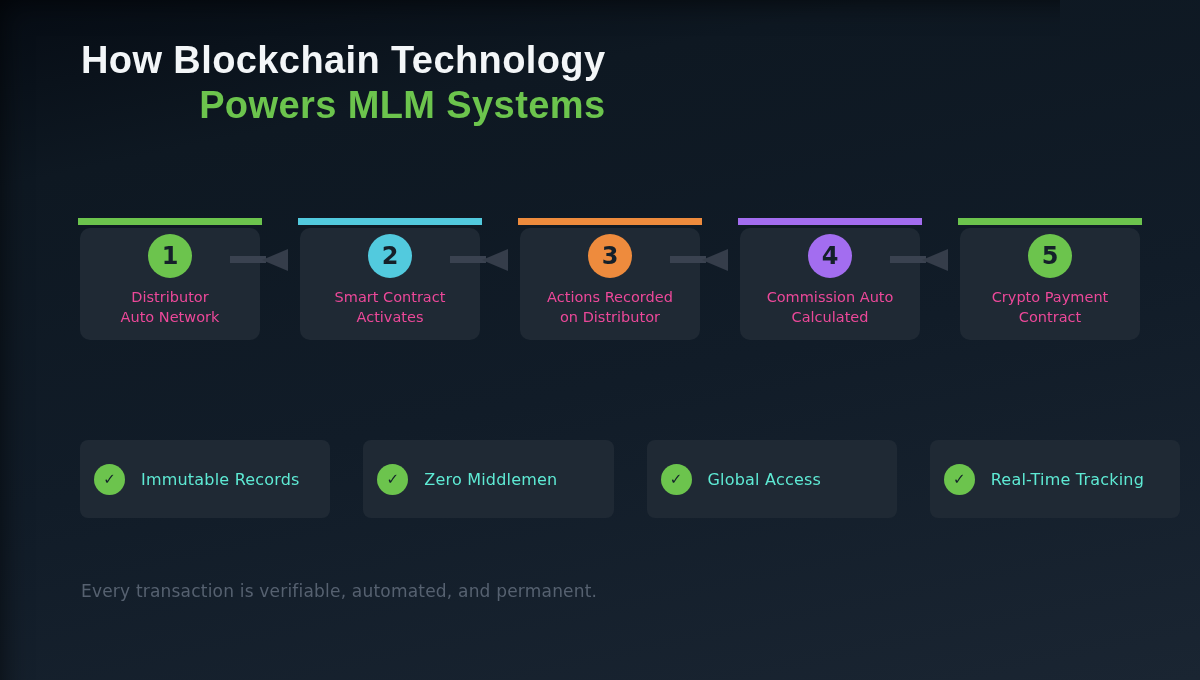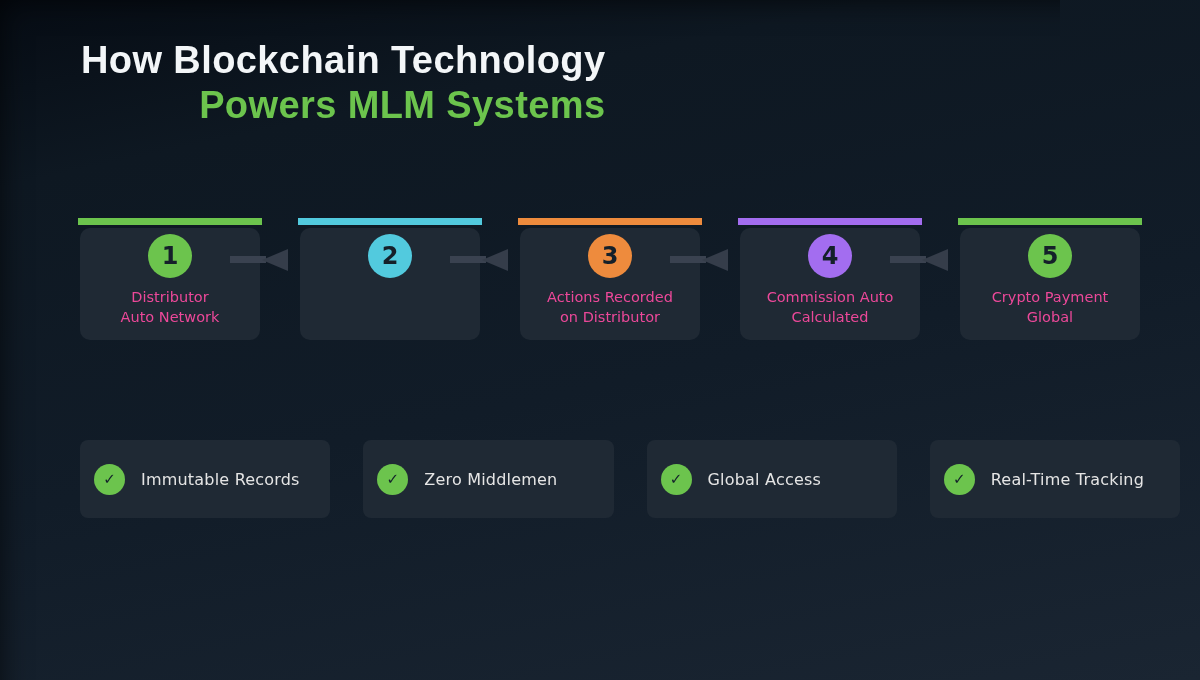--- a/index.html
+++ b/index.html
@@ -144,21 +144,21 @@
     align-items: center;
     justify-content: center;
     font-size: 15px;
     font-weight: bold;
     color: #13212b;
     flex-shrink: 0;
   }
   .feature-label {
     margin-left: 16px;
     font-size: 16px;
-    color: #e5e5e5;
+    color: #5eead4;
     letter-spacing: 0.2px;
   }
 
   
   .footer-note {
     position: absolute;
     left: 81px;
     top: 581px;
     font-size: 17px;
     color: #566170;
@@ -185,20 +185,24 @@
           <div>Distributor</div>
           <div>Auto Network</div>
         </div>
       </div>
     </div>
 
     <div class="step-card s2">
       <div class="step-bar" style="background: rgb(82, 202, 222);"></div>
       <div class="step-body">
         <div class="step-num" style="background: rgb(82, 202, 222);">2</div>
+        <div class="step-label">
+          <div>Smart Contract</div>
+          <div>Activates</div>
+        </div>
       </div>
     </div>
 
     <div class="step-card s3">
       <div class="step-bar" style="background: rgb(238, 139, 61);"></div>
       <div class="step-body">
         <div class="step-num" style="background: rgb(238, 139, 61);">3</div>
         <div class="step-label">
           <div>Actions Recorded</div>
           <div>on Distributor</div>
@@ -216,21 +220,21 @@
         </div>
       </div>
     </div>
 
     <div class="step-card s5">
       <div class="step-bar" style="background: rgb(108, 196, 77);"></div>
       <div class="step-body">
         <div class="step-num" style="background: rgb(108, 196, 77);">5</div>
         <div class="step-label">
           <div>Crypto Payment</div>
-          <div>Global</div>
+          <div>Contract</div>
         </div>
       </div>
     </div>
 
     <div class="arrow a1">
       <div class="arrow-bar" style="background: rgb(58, 66, 80);"></div>
       <div class="arrow-head" style="border-right-color: rgb(53, 61, 74);"></div>
     </div>
     <div class="arrow a2">
       <div class="arrow-bar" style="background: rgb(58, 66, 80);"></div>
@@ -264,14 +268,15 @@
       <div class="feature-label">Global Access</div>
     </div>
 
     <div class="feature-card">
       <div class="check-circle" style="background: rgb(108, 196, 77);">✓</div>
       <div class="feature-label">Real-Time Tracking</div>
     </div>
 
   </div>
 
+  <div class="footer-note">Every transaction is verifiable, automated, and permanent.</div>
 
 </div>
 
 </body></html>

